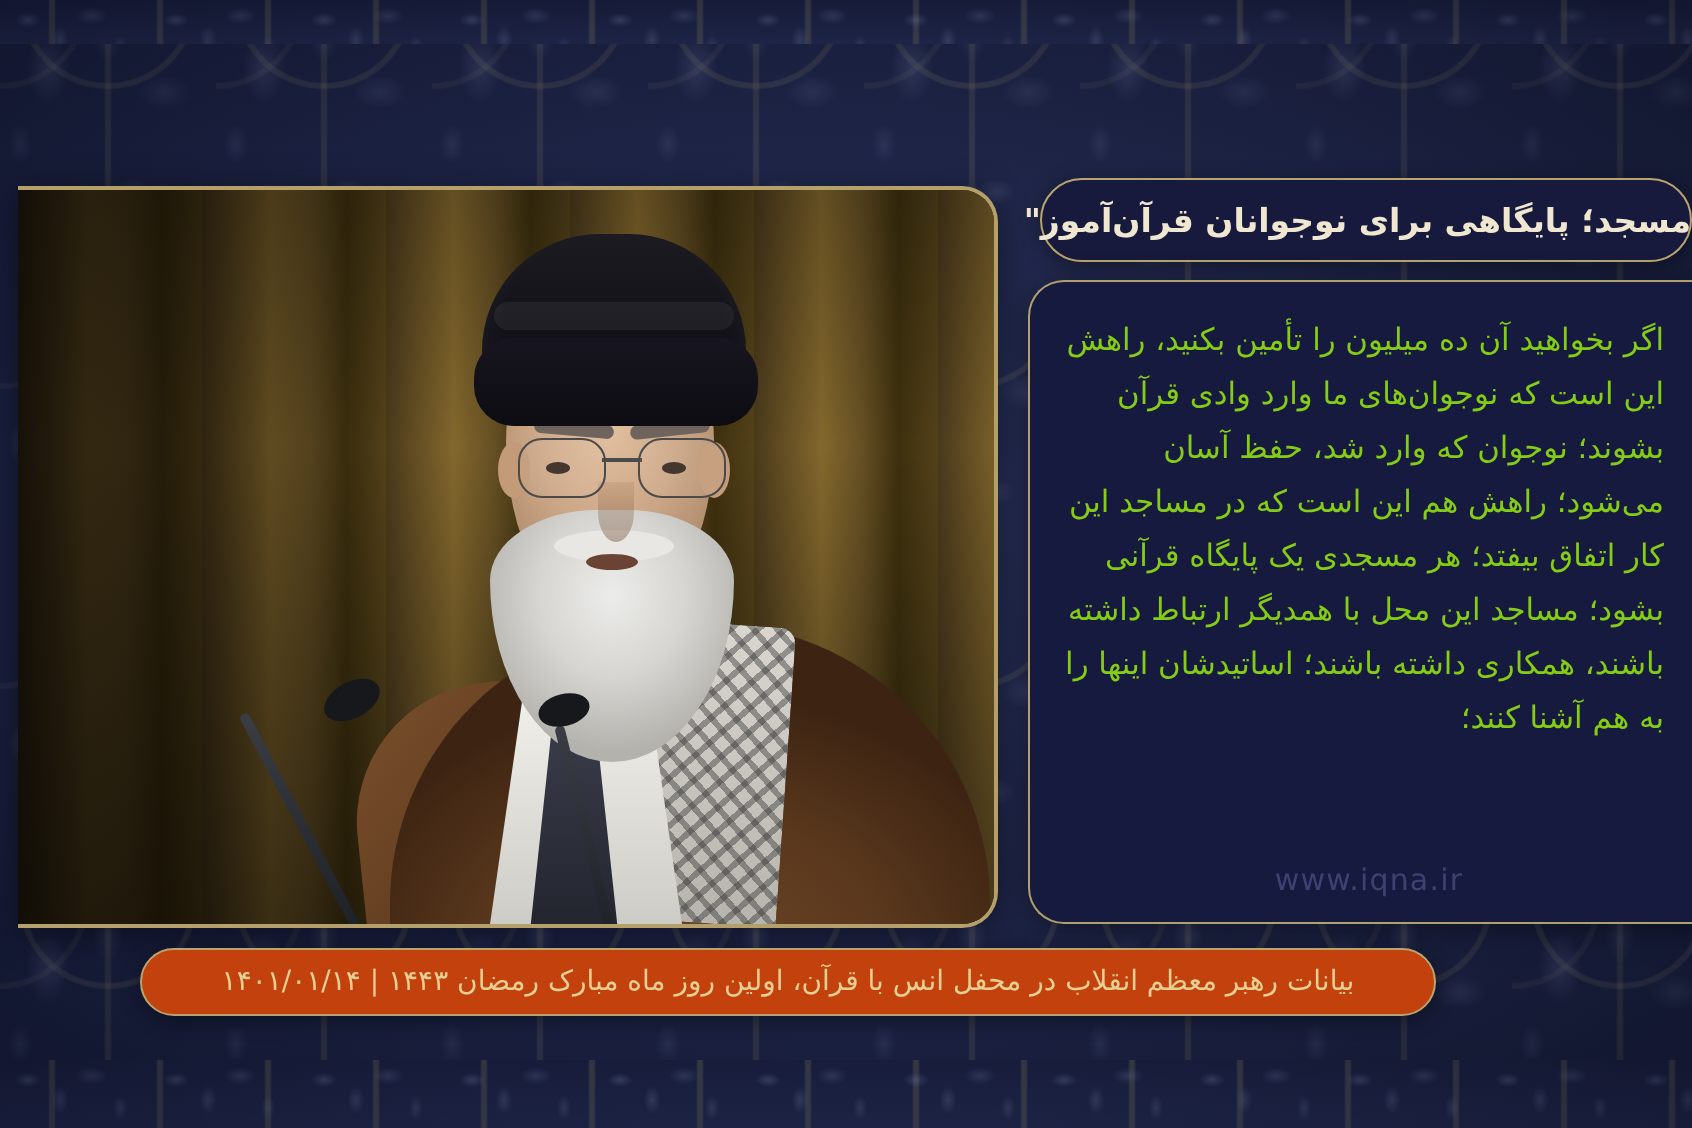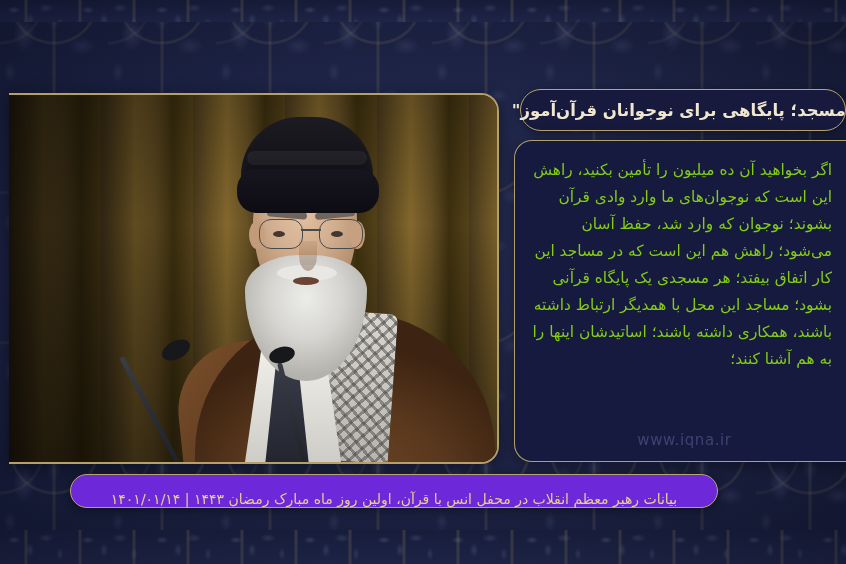--- a/index.html
+++ b/index.html
@@ -314,26 +314,26 @@
     direction: ltr;
   }
 
   
   .caption-bar {
     position: absolute;
     left: 70px;
     top: 474px;
     width: 648px;
     height: 34px;
-    background: #6d28d9;
+    background: #c2410c;
     border: 1.6px solid #b8a471;
     border-radius: 18px;
     box-sizing: border-box;
     display: flex;
-    align-items: flex-end;
+    align-items: center;
     justify-content: center;
     direction: rtl;
     box-shadow: 0 2px 10px rgba(0,0,0,.4);
   }
   .caption-bar span {
     color: #e6cf93;
     font-size: 14px;
     white-space: nowrap;
   }
 </style>

